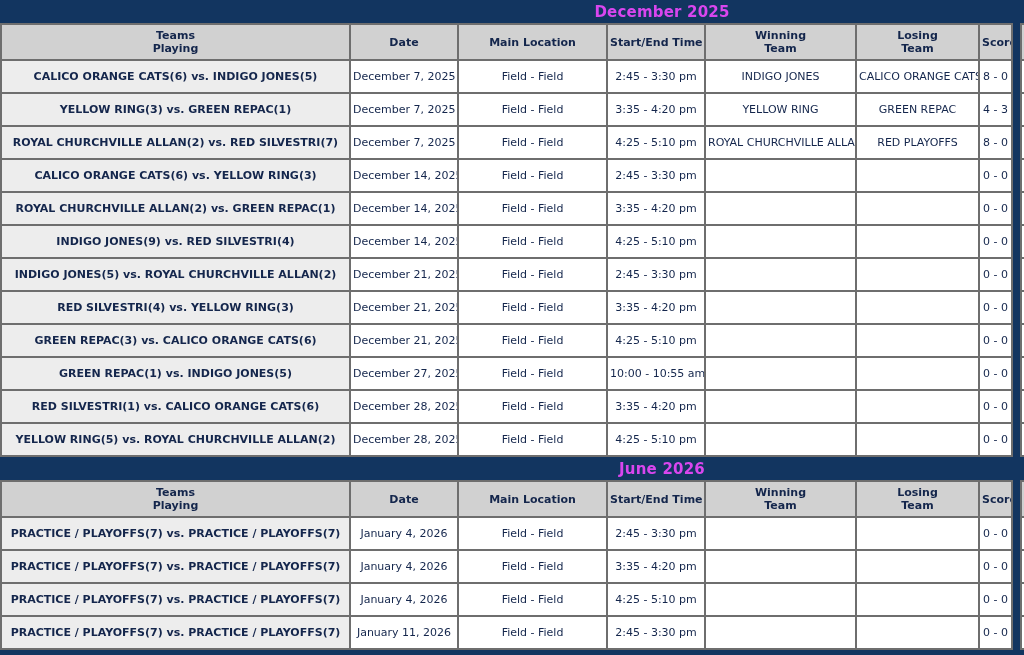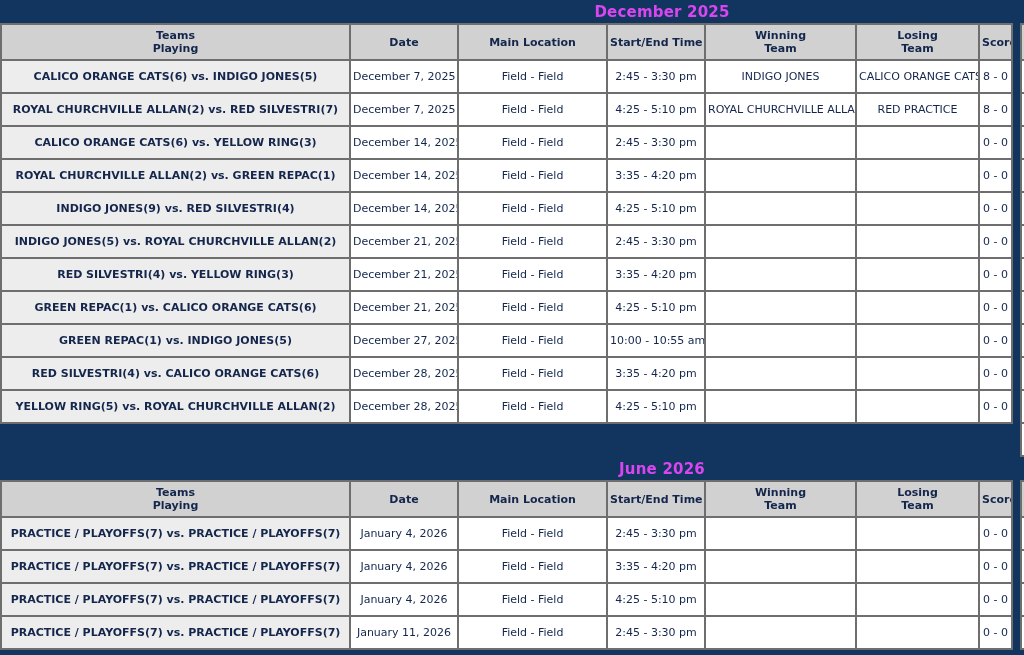--- a/index.html
+++ b/index.html
@@ -114,26 +114,35 @@
             <tr>
               <td class="cell-teams">CALICO ORANGE CATS(6) vs. INDIGO JONES(5)</td>
               <td class="cell-date">December 7, 2025</td>
               <td class="cell-location">Field - Field</td>
               <td class="cell-time">2:45 - 3:30 pm</td>
               <td class="cell-winning">INDIGO JONES</td>
               <td class="cell-losing">CALICO ORANGE CATS</td>
               <td class="cell-score">8 - 0</td>
             </tr>
             <tr>
+              <td class="cell-teams">YELLOW RING(3) vs. GREEN REPAC(1)</td>
+              <td class="cell-date">December 7, 2025</td>
+              <td class="cell-location">Field - Field</td>
+              <td class="cell-time">3:35 - 4:20 pm</td>
+              <td class="cell-winning">YELLOW RING</td>
+              <td class="cell-losing">GREEN REPAC</td>
+              <td class="cell-score">4 - 3</td>
+            </tr>
+            <tr>
               <td class="cell-teams">ROYAL CHURCHVILLE ALLAN(2) vs. RED SILVESTRI(7)</td>
               <td class="cell-date">December 7, 2025</td>
               <td class="cell-location">Field - Field</td>
               <td class="cell-time">4:25 - 5:10 pm</td>
               <td class="cell-winning">ROYAL CHURCHVILLE ALLAN</td>
-              <td class="cell-losing">RED PRACTICE</td>
+              <td class="cell-losing">RED PLAYOFFS</td>
               <td class="cell-score">8 - 0</td>
             </tr>
             <tr>
               <td class="cell-teams">CALICO ORANGE CATS(6) vs. YELLOW RING(3)</td>
               <td class="cell-date">December 14, 2025</td>
               <td class="cell-location">Field - Field</td>
               <td class="cell-time">2:45 - 3:30 pm</td>
               <td class="cell-winning"></td>
               <td class="cell-losing"></td>
               <td class="cell-score">0 - 0</td>
@@ -168,39 +177,39 @@
             <tr>
               <td class="cell-teams">RED SILVESTRI(4) vs. YELLOW RING(3)</td>
               <td class="cell-date">December 21, 2025</td>
               <td class="cell-location">Field - Field</td>
               <td class="cell-time">3:35 - 4:20 pm</td>
               <td class="cell-winning"></td>
               <td class="cell-losing"></td>
               <td class="cell-score">0 - 0</td>
             </tr>
             <tr>
-              <td class="cell-teams">GREEN REPAC(1) vs. CALICO ORANGE CATS(6)</td>
+              <td class="cell-teams">GREEN REPAC(3) vs. CALICO ORANGE CATS(6)</td>
               <td class="cell-date">December 21, 2025</td>
               <td class="cell-location">Field - Field</td>
               <td class="cell-time">4:25 - 5:10 pm</td>
               <td class="cell-winning"></td>
               <td class="cell-losing"></td>
               <td class="cell-score">0 - 0</td>
             </tr>
             <tr>
               <td class="cell-teams">GREEN REPAC(1) vs. INDIGO JONES(5)</td>
               <td class="cell-date">December 27, 2025</td>
               <td class="cell-location">Field - Field</td>
               <td class="cell-time">10:00 - 10:55 am</td>
               <td class="cell-winning"></td>
               <td class="cell-losing"></td>
               <td class="cell-score">0 - 0</td>
             </tr>
             <tr>
-              <td class="cell-teams">RED SILVESTRI(4) vs. CALICO ORANGE CATS(6)</td>
+              <td class="cell-teams">RED SILVESTRI(1) vs. CALICO ORANGE CATS(6)</td>
               <td class="cell-date">December 28, 2025</td>
               <td class="cell-location">Field - Field</td>
               <td class="cell-time">3:35 - 4:20 pm</td>
               <td class="cell-winning"></td>
               <td class="cell-losing"></td>
               <td class="cell-score">0 - 0</td>
             </tr>
             <tr>
               <td class="cell-teams">YELLOW RING(5) vs. ROYAL CHURCHVILLE ALLAN(2)</td>
               <td class="cell-date">December 28, 2025</td>

